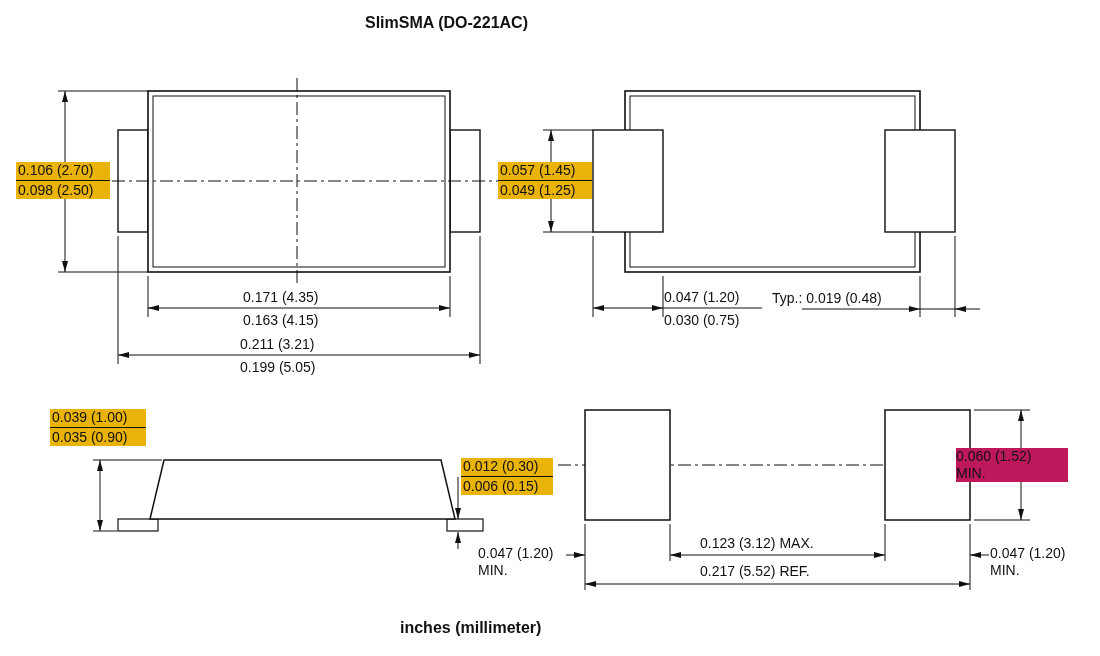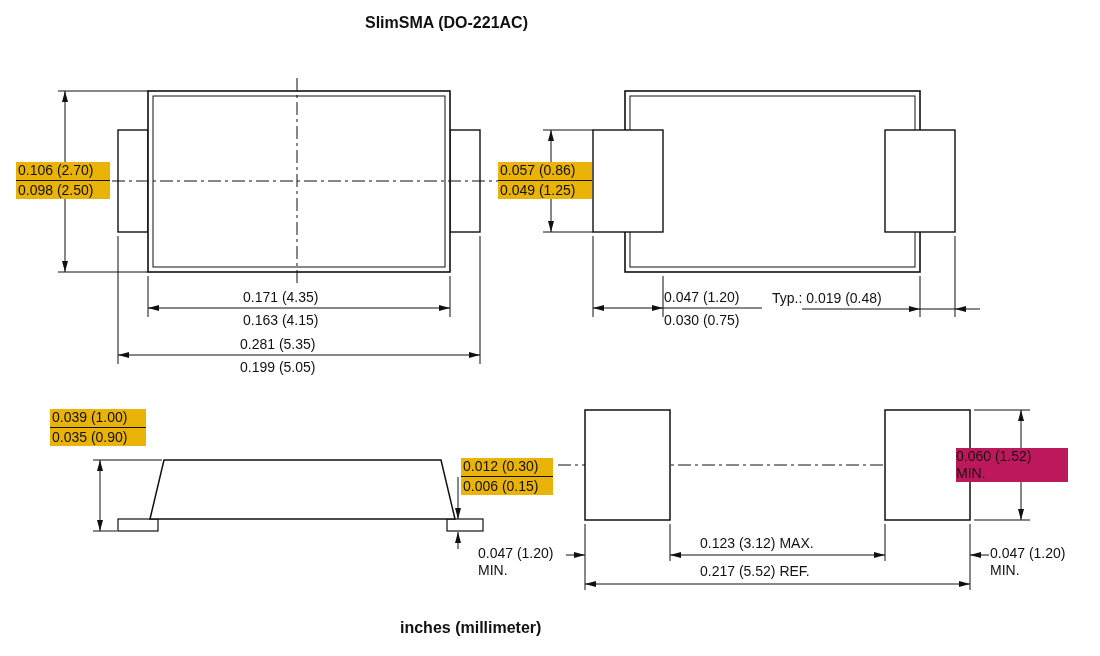--- a/index.html
+++ b/index.html
@@ -108,25 +108,25 @@
   <div class="lbl h" style="left:365px;top:13px;width:300px;font-size:16px;line-height:20px">SlimSMA (DO-221AC)</div>
 
   <div class="lbl frac" style="left:16px;top:162px;width:94px">
     <span class="ft">0.106 (2.70)</span>
     <span class="fb">0.098 (2.50)</span>
   </div>
 
   <div class="lbl" style="left:243px;top:289px;width:100px">0.171 (4.35)</div>
   <div class="lbl" style="left:243px;top:312px;width:100px">0.163 (4.15)</div>
 
-  <div class="lbl" style="left:240px;top:336px;width:100px">0.281 (5.35)</div>
+  <div class="lbl" style="left:240px;top:336px;width:100px">0.211 (3.21)</div>
   <div class="lbl" style="left:240px;top:359px;width:100px">0.199 (5.05)</div>
 
   <div class="lbl frac" style="left:498px;top:162px;width:94px">
-    <span class="ft">0.057 (0.86)</span>
+    <span class="ft">0.057 (1.45)</span>
     <span class="fb">0.049 (1.25)</span>
   </div>
 
   <div class="lbl" style="left:664px;top:289px;width:97px">0.047 (1.20)</div>
   <div class="lbl" style="left:664px;top:312px;width:97px">0.030 (0.75)</div>
 
   <div class="lbl" style="left:772px;top:290px;width:130px">Typ.: 0.019 (0.48)</div>
 
 
   <div class="lbl frac" style="left:50px;top:409px;width:96px">

